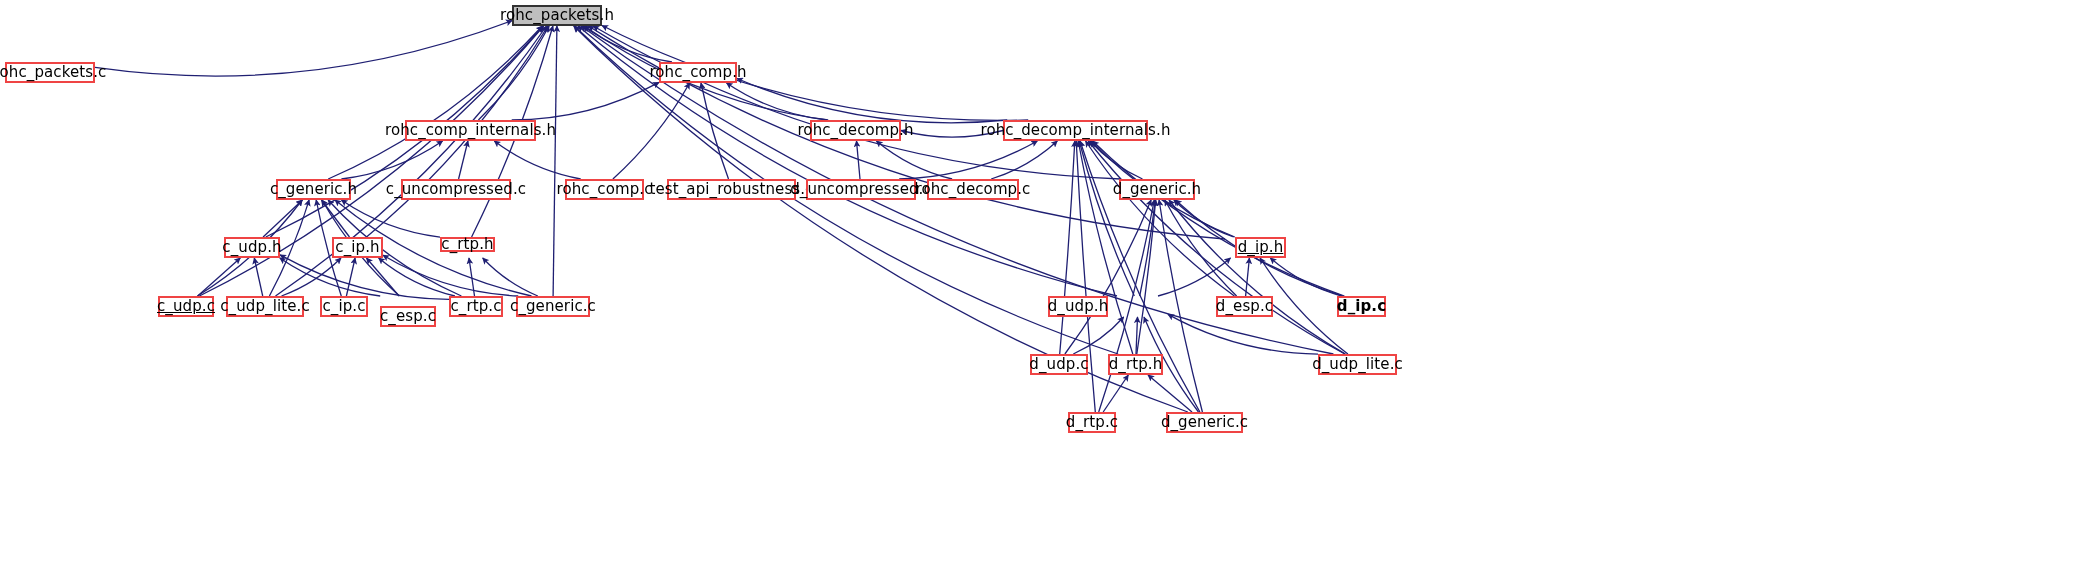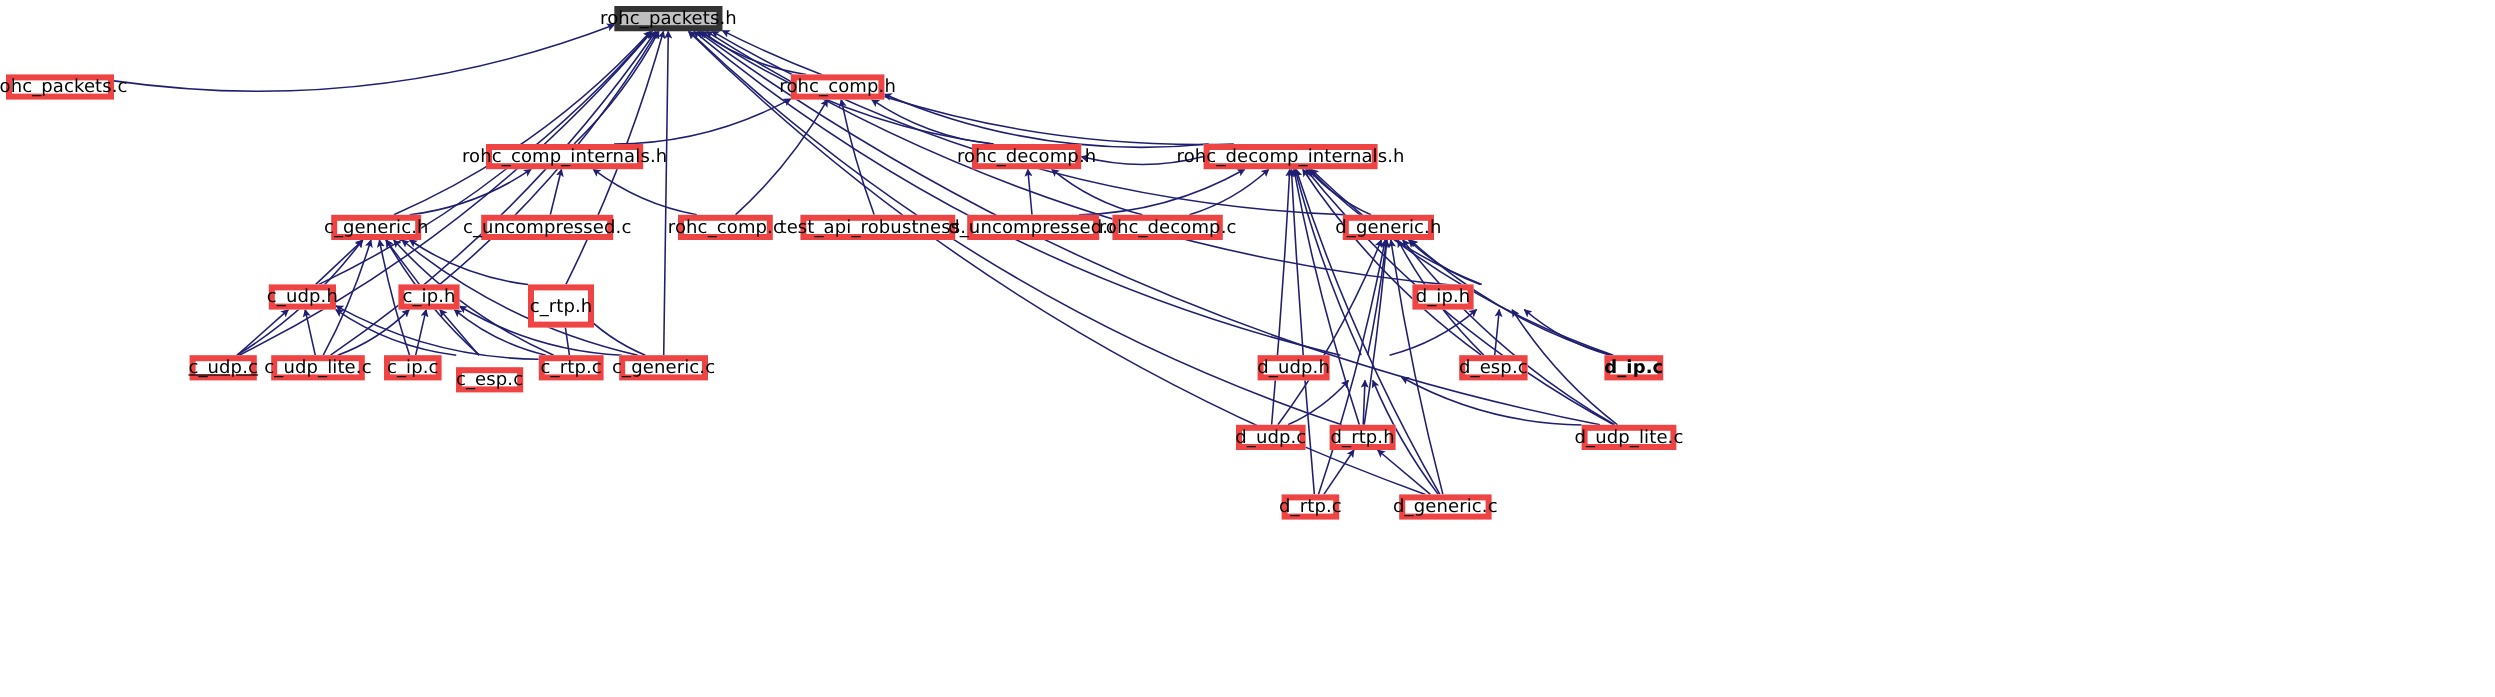--- a/index.html
+++ b/index.html
@@ -19,21 +19,21 @@
     position: absolute;
     left: 0;
     top: 0;
     width: 2079px;
     height: 581px;
     pointer-events: none;
   }
   .gnode {
     position: absolute;
     box-sizing: border-box;
-    border: 5px solid #ef4444;
+    border: 2px solid #ef4444;
     background: #ffffff;
     color: #000000;
     font-size: 15px;
     line-height: 1;
     display: flex;
     align-items: center;
     justify-content: center;
     white-space: nowrap;
     letter-spacing: 0.1px;
     z-index: 5;
@@ -172,24 +172,24 @@
     </div>
     <div class="gnode" style="left: 1119px; top: 179px; width: 76px; height: 21px;">
       <span>d_generic.h</span>
     </div>
     <div class="gnode" style="left: 224px; top: 237px; width: 56px; height: 21px;">
       <span>c_udp.h</span>
     </div>
     <div class="gnode" style="left: 332px; top: 237px; width: 51px; height: 21px;">
       <span>c_ip.h</span>
     </div>
-    <div class="gnode" style="left: 440px; top: 237px; width: 55px; height: 36px;">
+    <div class="gnode" style="left: 440px; top: 237px; width: 55px; height: 15px;">
       <span>c_rtp.h</span>
     </div>
-    <div class="gnode" style="left: 1177px; top: 237px; width: 51px; height: 21px;">
+    <div class="gnode" style="left: 1235px; top: 237px; width: 51px; height: 21px; text-decoration: underline;">
       <span>d_ip.h</span>
     </div>
     <div class="gnode" style="left: 158px; top: 296px; width: 56px; height: 21px; text-decoration: underline;">
       <span>c_udp.c</span>
     </div>
     <div class="gnode" style="left: 226px; top: 296px; width: 78px; height: 21px; text-align: right;">
       <span>c_udp_lite.c</span>
     </div>
     <div class="gnode" style="left: 320px; top: 296px; width: 48px; height: 21px;">
       <span>c_ip.c</span>

